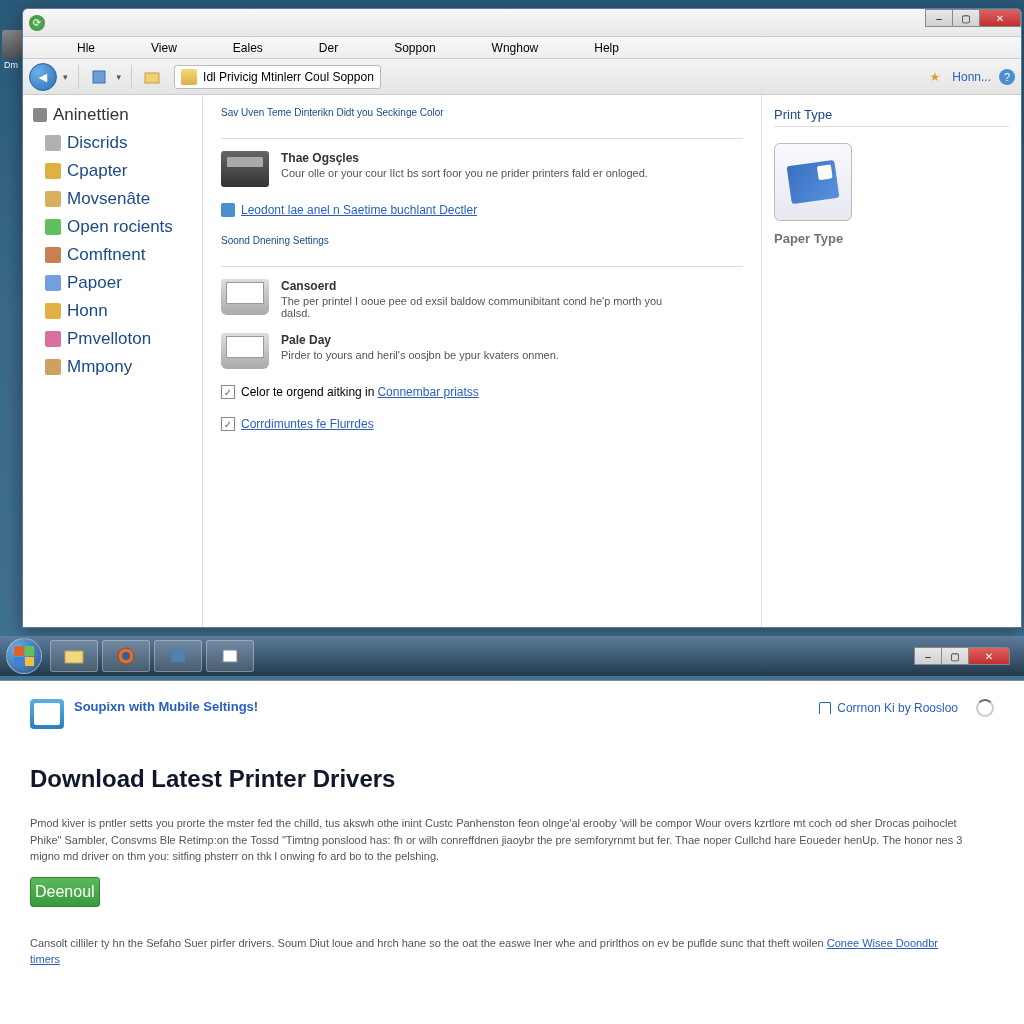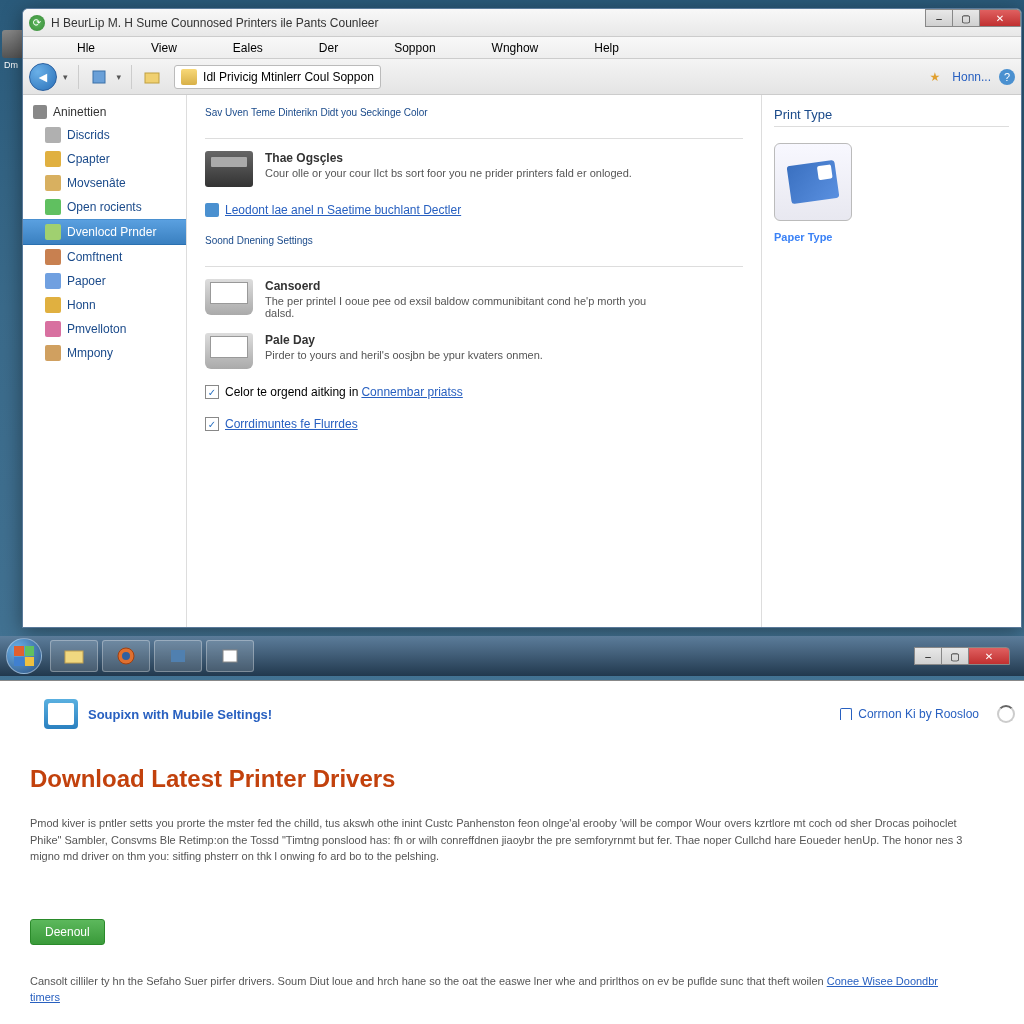--- a/index.html
+++ b/index.html
@@ -19,24 +19,24 @@
 .nav-btn { width: 28px; height: 28px; background: radial-gradient(circle at 30% 30%, #6ab0e8, #2a70b8); border-radius: 50%; display: flex; align-items: center; justify-content: center; color: #fff; font-size: 14px; margin-right: 2px; cursor: pointer; border: 1px solid #2a60a0; }
 .nav-drop { font-size: 9px; color: #555; margin: 0 4px; cursor: pointer; }
 .tb-sep { width: 1px; height: 24px; background: #ccc; margin: 0 6px; }
 .tb-icon { width: 20px; height: 20px; margin: 0 4px; cursor: pointer; display: inline-flex; align-items: center; justify-content: center; }
 .breadcrumb { display: flex; align-items: center; height: 24px; background: #fff; border: 1px solid #bbb; border-radius: 3px; padding: 0 6px; margin-left: 8px; font-size: 12px; }
 .bc-icon { width: 16px; height: 16px; background: linear-gradient(#f8d878,#d8b048); border-radius: 2px; margin-right: 6px; }
 .tb-right { margin-left: auto; display: flex; align-items: center; font-size: 12px; }
 .home-link { color: #2860c0; margin: 16px 8px; cursor: pointer; }
 .help-icon { width: 16px; height: 16px; border-radius: 50%; background: #4a90d0; color: #fff; display: flex; align-items: center; justify-content: center; font-size: 11px; cursor: pointer; }
 .content { flex: 1; display: flex; background: #fff; }
-.sidebar { width: 164px; border-right: 1px solid #ddd; padding: 6px 0; font-size: 12px; }
+.sidebar { width: 180px; border-right: 1px solid #ddd; padding: 6px 0; font-size: 17px; }
 .sb-header { display: flex; align-items: center; padding: 4px 10px; font-weight: normal; color: #333; }
 .sb-hicon { width: 14px; height: 14px; background: #888; border-radius: 2px; margin-right: 6px; }
-.sb-item { display: flex; align-items: center; padding: 4px 10px 4px 22px; cursor: pointer; color: #1a4a8a; text-align: right; }
+.sb-item { display: flex; align-items: center; padding: 4px 10px 4px 22px; cursor: pointer; color: #1a4a8a; }
 .sb-item.selected { background: linear-gradient(#5aa0e0,#3a80c0); color: #fff; border-top: 1px solid #4a90d0; border-bottom: 1px solid #2a70b0; }
 .sb-icon { width: 16px; height: 16px; margin-right: 6px; border-radius: 2px; flex-shrink: 0; }
 .main { flex: 1; padding: 12px 18px; overflow: auto; }
 .section-title { font-size: 10px; color: #1a4a8a; border-bottom: 1px solid #ddd; padding-bottom: 20px; margin-bottom: 12px; }
 .info-row { display: flex; margin-bottom: 14px; }
 .info-icon { width: 48px; height: 36px; margin-right: 12px; flex-shrink: 0; border-radius: 3px; }
 .printer-icon { background: linear-gradient(#666,#333); position: relative; }
 .printer-icon::after { content: ""; position: absolute; top: 6px; left: 6px; right: 6px; height: 10px; background: #aaa; border-radius: 1px; }
 .laptop-icon { background: linear-gradient(#ddd,#aaa); position: relative; border-radius: 3px 3px 6px 6px; }
 .laptop-icon::before { content: ""; position: absolute; top: 3px; left: 5px; right: 5px; height: 20px; background: #fff; border: 1px solid #999; }
@@ -44,55 +44,54 @@
 .info-text p { font-size: 11px; color: #555; max-width: 400px; }
 .link-row { display: flex; align-items: center; margin: 16px 0 18px; font-size: 12px; text-align: center; }
 .link-row .chk { width: 14px; height: 14px; border: 1px solid #888; margin-right: 6px; background: #fff; display: flex; align-items: center; justify-content: center; font-size: 10px; color: #2a70c0; }
 .link-row .lnk { color: #2860c0; text-decoration: underline; cursor: pointer; }
 .link-row .small-icon { width: 14px; height: 14px; background: #4a90d0; margin-right: 6px; border-radius: 2px; }
 .right-panel { width: 260px; border-left: 1px solid #ddd; padding: 12px; }
 .rp-title { font-size: 13px; color: #1a4a8a; border-bottom: 1px solid #ddd; padding-bottom: 4px; margin-bottom: 16px; }
 .rp-box { width: 78px; height: 78px; border: 1px solid #bbb; border-radius: 6px; background: linear-gradient(#f8f8ff,#e8e8f0); display: flex; align-items: center; justify-content: center; margin-bottom: 10px; }
 .rp-doc { width: 48px; height: 38px; background: linear-gradient(135deg,#3a70c0,#5a90e0); border-radius: 3px; transform: rotate(-8deg); position: relative; }
 .rp-doc::after { content: ""; position: absolute; top: 4px; right: 4px; width: 14px; height: 14px; background: #fff; border-radius: 2px; }
-.rp-label { font-size: 11px; font-weight: bold; color: #3b82f6; }
+.rp-label { font-size: 13px; font-weight: bold; color: #737373; }
 .taskbar { position: absolute; top: 636px; left: 0; right: 0; height: 40px; background: linear-gradient(180deg, rgba(100,130,160,.8), rgba(30,50,70,.9)); display: flex; align-items: center; padding: 0 6px; }
 .start-btn { width: 36px; height: 36px; border-radius: 50%; background: radial-gradient(circle at 30% 30%, #6ab0e8, #2a5080); display: flex; align-items: center; justify-content: center; cursor: pointer; margin-right: 8px; border: 1px solid rgba(255,255,255,.4); }
 .start-orb { width: 20px; height: 20px; display: grid; grid-template: 1fr 1fr / 1fr 1fr; gap: 1px; }
 .start-orb span:nth-child(1){background:#e06030}.start-orb span:nth-child(2){background:#60c060}.start-orb span:nth-child(3){background:#4080d0}.start-orb span:nth-child(4){background:#f0c040}
 .task-item { width: 48px; height: 32px; background: rgba(255,255,255,.15); border: 1px solid rgba(255,255,255,.3); border-radius: 3px; margin-right: 4px; cursor: pointer; display: flex; align-items: center; justify-content: center; }
 .lower-window { position: absolute; top: 680px; left: 0; right: 0; bottom: 0; background: #fff; border-top: 1px solid #888; }
 .lw-controls { position: absolute; right: 14px; top: -34px; display: flex; }
-.lw-header { display: flex; align-items: center; padding: 18px 9px 10px; font-size: 13px; margin-left: 35px; }
+.lw-header { display: flex; align-items: flex-start; padding: 18px 30px 10px; font-size: 13px; }
 .lw-hicon { width: 34px; height: 30px; background: linear-gradient(#5ab0e0,#2a80c0); border-radius: 4px; margin-right: 10px; position: relative; }
 .lw-hicon::after { content: ""; position: absolute; inset: 4px; background: #fff; border-radius: 2px; }
 .lw-link { color: #2860c0; font-weight: bold; cursor: pointer; }
 .lw-right { margin-left: auto; font-size: 12px; color: #2860c0; display: flex; align-items: center; gap: 6px; }
 .lw-lock { width: 12px; height: 12px; border: 1.5px solid #2860c0; border-radius: 2px 2px 0 0; border-bottom: none; }
 .spinner { width: 18px; height: 18px; border: 2px solid #ccc; border-top-color: #666; border-radius: 50%; margin-left: 12px; }
 .lw-body { padding: 10px 30px; }
-.lw-title { font-size: 24px; font-weight: bold; color: #c2410c; margin: 16px 0 22px; }
+.lw-title { font-size: 24px; font-weight: bold; color: #0f172a; margin: 16px 0 22px; }
 .lw-para { font-size: 11px; color: #555; line-height: 1.5; margin-bottom: 12px; max-width: 940px; }
 .lw-para a { color: #2860c0; text-decoration: underline; cursor: pointer; }
-.dl-btn { display: inline-block; padding: 5px 14px; background: linear-gradient(#5cb85c,#3a9a3a); color: #fff; font-size: 12px; border-radius: 3px; border: 1px solid #2a8a2a; cursor: pointer; margin-bottom: 28px; margin-top: 42px; }
+.dl-btn { display: inline-block; padding: 5px 4px; background: linear-gradient(#5cb85c,#3a9a3a); color: #fff; font-size: 16px; border-radius: 3px; border: 1px solid #2a8a2a; cursor: pointer; margin-bottom: 28px; }
 .desktop-icon { position: absolute; top: 30px; left: 2px; width: 18px; text-align: center; color: #fff; font-size: 9px; }
 .desktop-icon .di { width: 32px; height: 28px; background: linear-gradient(#888,#555); border-radius: 3px; margin: 0 auto 2px; }
 </style>
 </head>
 <body>
 
 <div class="desktop-icon">
   <div class="di"></div>
   <span>Dm</span>
 </div>
 
 <div class="window">
   <div class="titlebar">
     <div class="titlebar-icon">⟳</div>
-    <div class="titlebar-text">H BeurLip M. H Sume Counnosed Printers ile Pants Counleer</div>
     <div class="win-controls">
       <div class="win-btn win-min">–</div>
       <div class="win-btn win-max">▢</div>
       <div class="win-btn win-close">✕</div>
     </div>
   </div>
   <div class="menubar">
     <span class="menu-item">Hle</span>
     <span class="menu-item">View</span>
     <span class="menu-item">Eales</span>
@@ -143,24 +142,20 @@
             <span>Cpapter</span>
           </div>
           <div class="sb-item">
             <div class="sb-icon" style="background: rgb(216, 176, 96);"></div>
             <span>Movsenâte</span>
           </div>
           <div class="sb-item">
             <div class="sb-icon" style="background: rgb(96, 192, 96);"></div>
             <span>Open rocients</span>
           </div>
-          <div class="sb-item selected">
-            <div class="sb-icon" style="background: rgb(160, 208, 112);"></div>
-            <span>Dvenlocd Prnder</span>
-          </div>
           <div class="sb-item">
             <div class="sb-icon" style="background: rgb(200, 128, 80);"></div>
             <span>Comftnent</span>
           </div>
           <div class="sb-item">
             <div class="sb-icon" style="background: rgb(112, 160, 224);"></div>
             <span>Papoer</span>
           </div>
           <div class="sb-item">
             <div class="sb-icon" style="background: rgb(224, 176, 64);"></div>

